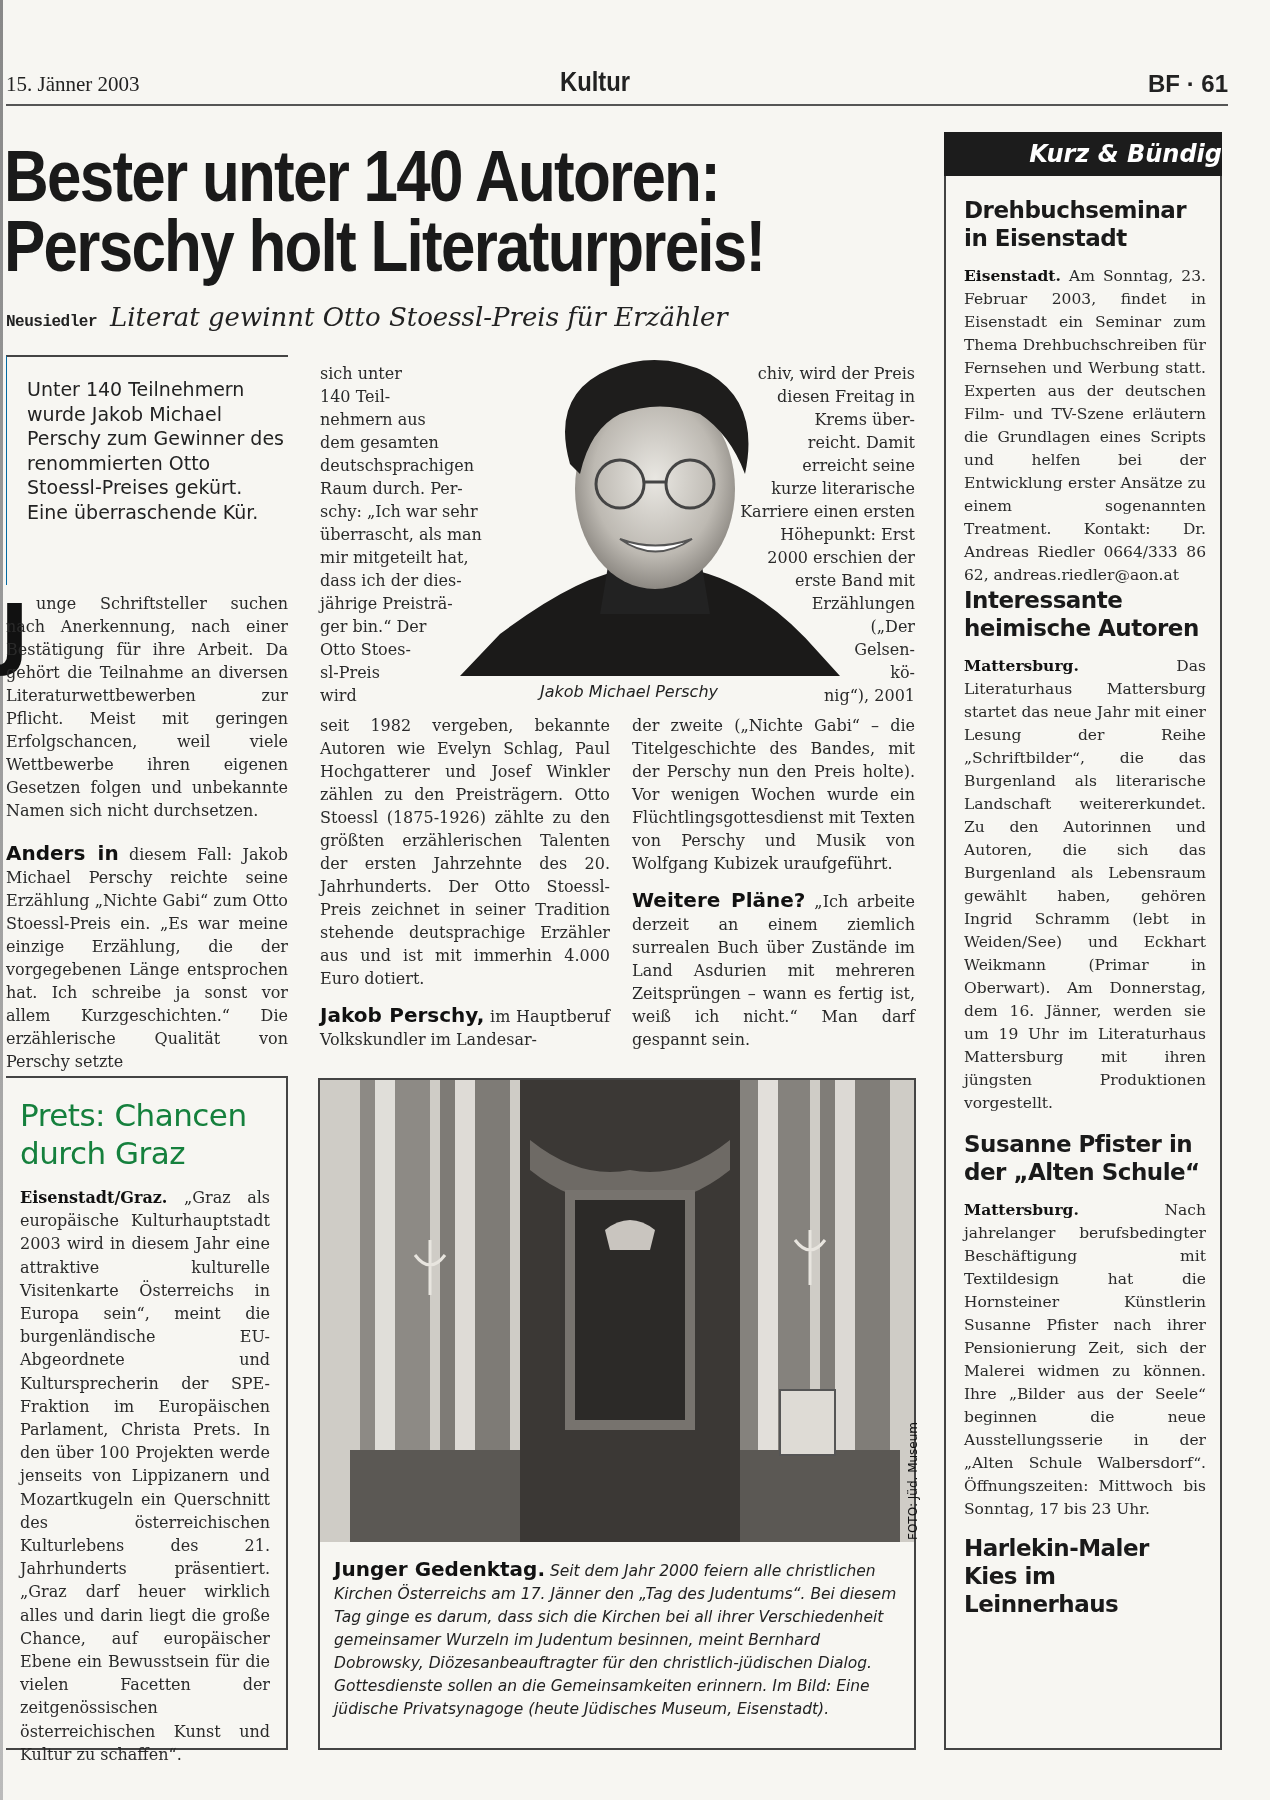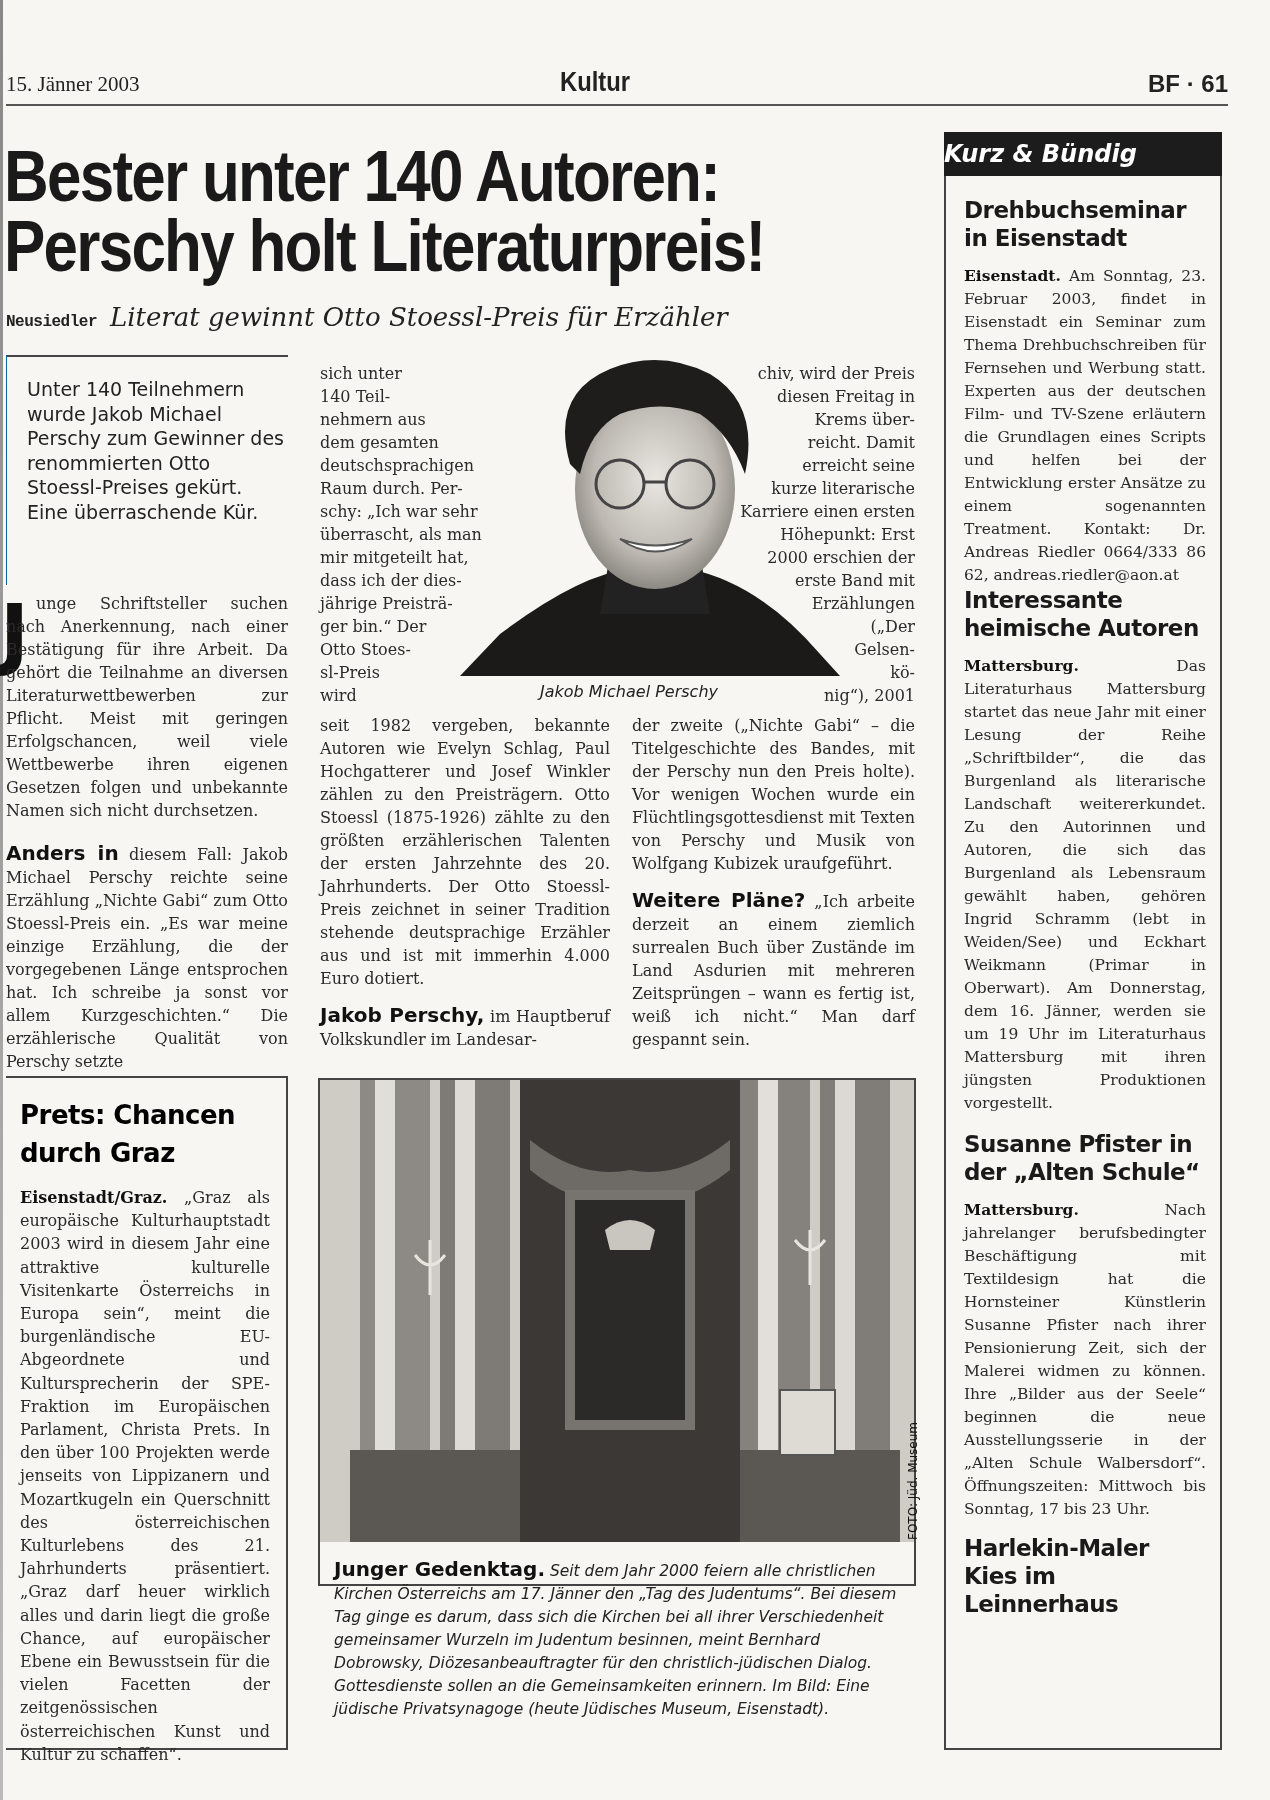--- a/index.html
+++ b/index.html
@@ -40,34 +40,34 @@
   #mid-right { left: 730px; top: 362px; width: 185px; text-align: right; }
   #mid-right .col-text { text-align: right; }
   #photo-portrait { left: 460px; top: 354px; width: 380px; height: 322px; }
   #portrait-caption { left: 540px; top: 682px; font-family: "DejaVu Sans", sans-serif; font-style: italic; font-size: 16px; color: #222; }
 
   #col2b { left: 320px; top: 714px; width: 290px; }
   #col3b { left: 632px; top: 714px; width: 283px; }
 
   
   #sidebar { left: 944px; top: 132px; width: 278px; height: 1618px; border: 2px solid #444; }
-  #sidebar-head { position: absolute; left: -2px; top: -2px; width: 278px; height: 44px; background: #1c1c1c; color: #fff; text-align: left; font-family: "DejaVu Sans", sans-serif; font-style: italic; font-weight: bold; font-size: 24px; line-height: 44px; }
+  #sidebar-head { position: absolute; left: -2px; top: -2px; width: 278px; height: 44px; background: #1c1c1c; color: #fff; text-align: right; font-family: "DejaVu Sans", sans-serif; font-style: italic; font-weight: bold; font-size: 24px; line-height: 44px; }
   .sb-item { position: absolute; left: 18px; width: 242px; }
   .sb-title { font-family: "DejaVu Sans", sans-serif; font-weight: bold; font-size: 23px; line-height: 28px; color: #1a1a1a; letter-spacing: -0.5px; }
   .sb-body { font-family: "DejaVu Serif", serif; font-size: 15.5px; line-height: 23px; text-align: justify; margin-top: 12px; color: #2a2a2a; }
   .sb-body b { font-weight: bold; color: #111; }
 
   
   #graz-box { left: 6px; top: 1076px; width: 282px; height: 674px; border: 2px solid #444; border-left: none; padding: 18px 16px 0 14px; }
-  #graz-title { font-family: "DejaVu Sans", sans-serif; font-weight: bold; font-size: 26px; line-height: 38px; color: #000000; letter-spacing: -0.5px; }
+  #graz-title { font-family: "DejaVu Sans", sans-serif; font-weight: normal; font-size: 31px; line-height: 38px; color: #15803d; letter-spacing: -0.5px; }
   #graz-body { font-family: "DejaVu Serif", serif; font-size: 16px; line-height: 23.2px; text-align: justify; margin-top: 14px; color: #2a2a2a; }
   #graz-body b { font-weight: bold; color: #111; }
 
   
-  #syn-frame { left: 318px; top: 1078px; width: 598px; height: 508px; border: 2px solid #444; padding-left: 38px; }
+  #syn-frame { left: 318px; top: 1078px; width: 598px; height: 672px; border: 2px solid #444; padding-left: 38px; }
   #syn-photo { position: absolute; left: 0; top: 0; width: 594px; height: 462px; overflow: hidden; }
   #syn-caption { position: absolute; left: 14px; top: 478px; width: 566px; font-family: "DejaVu Sans", sans-serif; font-style: italic; font-size: 15.5px; line-height: 23px; color: #222; }
   #syn-caption b { font-style: normal; font-weight: bold; font-size: 20px; color: #111; }
   #photo-credit { left: 906px; top: 1400px; width: 24px; height: 140px; }
   #photo-credit span { position: absolute; left: 0; top: 140px; transform: rotate(-90deg); transform-origin: left top; font-family: "DejaVu Sans", sans-serif; font-size: 12px; white-space: nowrap; color: #111; }
 
   #left-edge { left: 0; top: 0; width: 3px; height: 1800px; background: linear-gradient(#888, #bbb); }
 </style>
 </head>
 <body>

